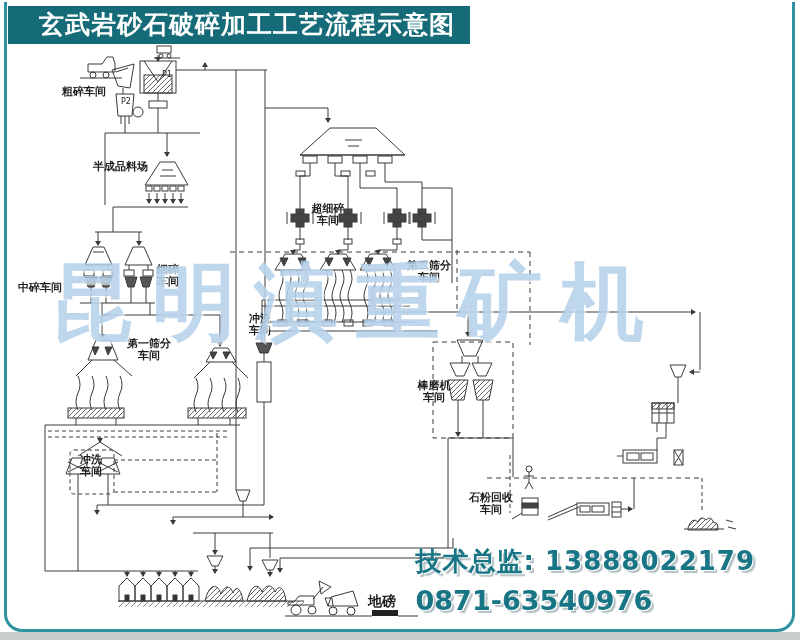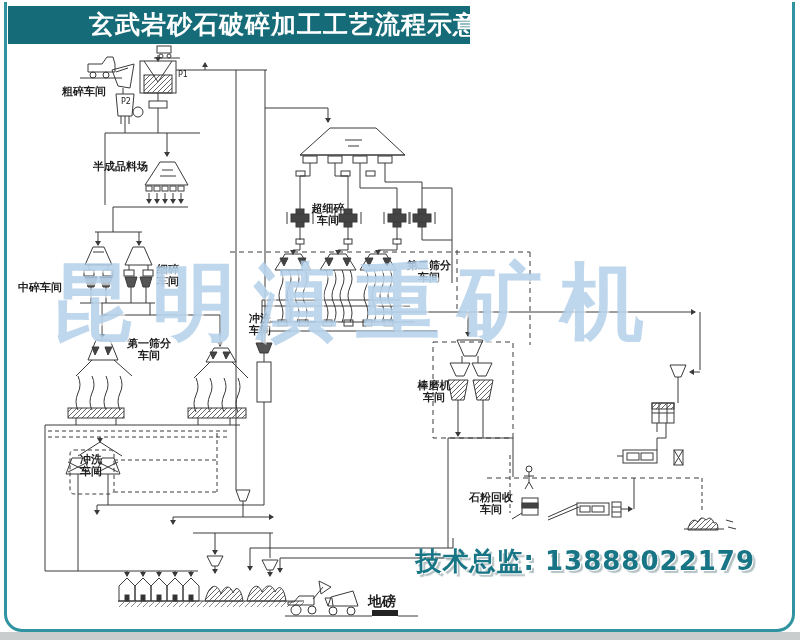--- a/index.html
+++ b/index.html
@@ -4,21 +4,21 @@
 <style>
   html,body{margin:0;padding:0;}
   body{width:800px;height:640px;position:relative;background:#ffffff;overflow:hidden;
        font-family:"DejaVu Sans","Liberation Sans",sans-serif;}
   .stage{position:absolute;left:0;top:0;width:800px;height:640px;}
   .panel-border{position:absolute;left:4px;top:2px;right:5px;bottom:8px;
        border-left:3px solid #2f93a0;border-right:3px solid #2f93a0;border-bottom:3px solid #2f93a0;
        border-radius:0 0 18px 18px;pointer-events:none;z-index:6;}
   .bottom-strip{position:absolute;left:0;right:0;bottom:0;height:8px;background:#c9cdcd;z-index:1;}
   .title-bar{position:absolute;left:8px;top:6px;width:462px;height:38px;background:#156c78;
-       color:#ffffff;font-size:25px;font-weight:bold;line-height:38px;padding-left:81px;
+       color:#ffffff;font-size:25px;font-weight:bold;line-height:38px;padding-left:31px;
        box-sizing:border-box;letter-spacing:1px;white-space:nowrap;z-index:7;}
   svg.flow{position:absolute;left:0;top:0;z-index:2;}
   .dlabel{position:absolute;color:#1d1d1d;font-weight:bold;font-size:11px;line-height:12px;
        text-align:center;z-index:3;}
   .dlabel.small{font-size:14px;line-height:11px;}
   .dlabel.tiny{font-size:8px;line-height:9px;font-weight:normal;}
   .watermark{position:absolute;left:50px;top:246px;font-size:84px;font-weight:bold;
        letter-spacing:18px;white-space:nowrap;color:rgba(175,205,232,0.8);
        text-shadow:2px 2px 0 rgba(255,255,255,0.6);z-index:4;pointer-events:none;font-family:Liberation Mono, monospace;}
   .contact{position:absolute;right:45px;top:544px;text-align:left;z-index:5;
@@ -396,25 +396,26 @@
   <div class="dlabel" style="left:18px;top:282px;white-space:nowrap;text-align:center;">中碎车间</div>
   <div class="dlabel" style="left:156px;top:264px;width:24px;">细碎车间</div>
   <div class="dlabel" style="left:126px;top:338px;width:46px;">第一筛分车间</div>
   <div class="dlabel" style="left:310px;top:203px;width:36px;">超细碎车间</div>
   <div class="dlabel" style="left:406px;top:260px;width:46px;">第二筛分车间</div>
   <div class="dlabel" style="left:248px;top:313px;width:24px;">冲洗车间</div>
   <div class="dlabel" style="left:416px;top:380px;width:36px;">棒磨机车间</div>
   <div class="dlabel" style="left:78px;top:454px;width:26px;">冲洗车间</div>
   <div class="dlabel" style="left:468px;top:492px;width:46px;">石粉回收车间</div>
   <div class="dlabel small" style="left:368px;top:596px;white-space:nowrap;">地磅</div>
-  <div class="dlabel tiny" style="left:178px;top:70px;">P1</div>
+  <div class="dlabel tiny" style="left:162px;top:70px;">P1</div>
   <div class="dlabel tiny" style="left:121px;top:97px;text-align:center;">P2</div>
 
   <div class="watermark">昆明滇重矿机</div>
 
   <div class="contact">
     <div class="line1"><span>技术总监:</span> <span>13888022179</span></div>
+    <div class="line2">0871-63540976</div>
   </div>
 
   <div class="title-bar">玄武岩砂石破碎加工工艺流程示意图</div>
 
   <div class="panel-border"></div>
 </div>
 
 </body></html>

